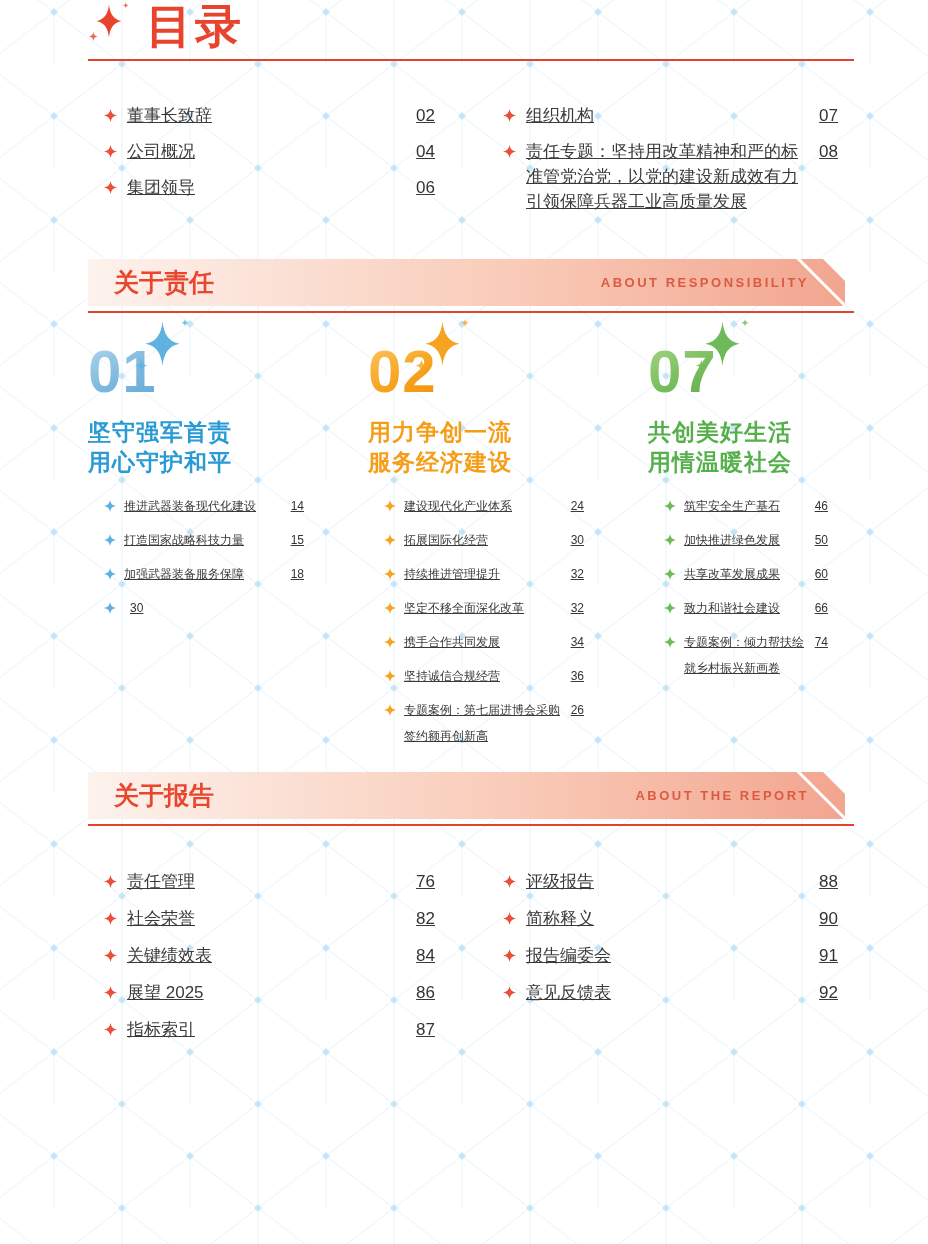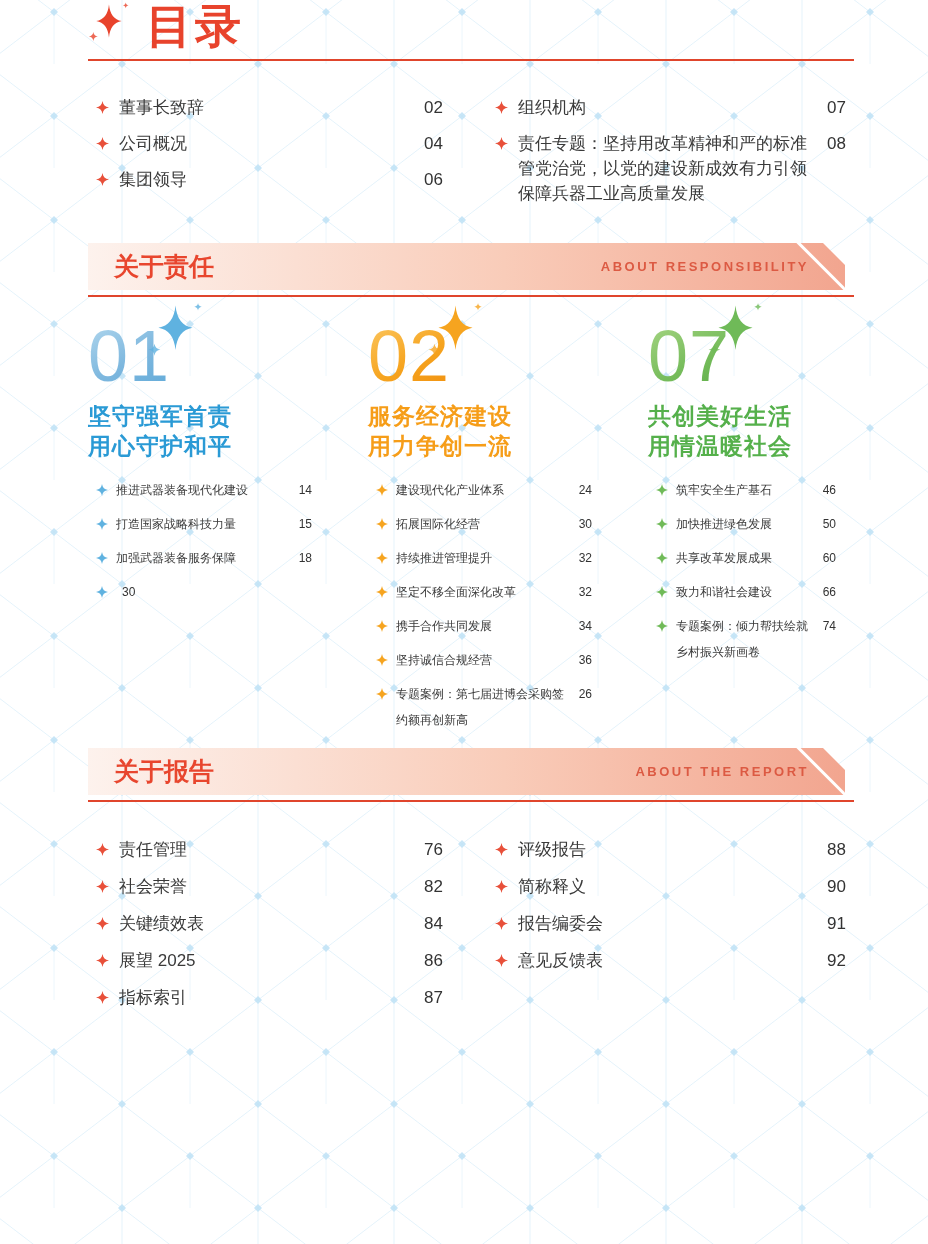--- a/index.html
+++ b/index.html
@@ -25,31 +25,31 @@
     clip-path:polygon(0 0,calc(100% - 22px) 0,100% 22px,100% 100%,0 100%);
   }
   .banner::after{content:"";position:absolute;right:15px;top:-18px;width:3px;height:96px;background:#ffffff;transform:rotate(-45deg);}
   .banner-title{font-size:25px;font-weight:700;color:#e8462e;padding-left:26px;}
   .banner-sub{font-size:13px;font-weight:700;color:#dc5a43;letter-spacing:2.5px;padding-right:36px;}
   .rule{height:2px;background:#e0452c;margin-top:5px;width:766px;}
   .banner.m2{margin-top:18px;}
   .banner.m3{margin-top:7px;}
 
   
-  ul{list-style:none;margin:8px;padding:0;}
+  ul{list-style:none;margin:16px;padding:0;text-decoration:underline;}
   .two-col{display:grid;grid-template-columns:363px 367px;column-gap:36px;margin-top:26px;}
   .row{display:flex;align-items:flex-start;margin-bottom:11px;font-size:17px;line-height:25px;color:#3a3a3a;}
   .bullet{flex:none;width:13px;height:13px;margin:6px 10px 0 0;color:#e8503a;}
   .lbl{flex:1;}
   .pg{margin-left:10px;color:#333333;}
 
   
   .chapters{display:grid;grid-template-columns:232px 232px 196px;column-gap:48px;margin-top:24px;}
   .num-wrap{position:relative;display:inline-block;height:70px;margin-bottom:10px;}
-  .num{font-size:72px;font-weight:400;line-height:70px;letter-spacing:1px;}
+  .num{font-size:60px;font-weight:700;line-height:70px;letter-spacing:1px;}
   .bigspark{position:absolute;left:100%;margin-left:-24px;top:-18px;width:62px;height:68px;}
   .ch-title{font-size:23px;font-weight:800;line-height:30px;letter-spacing:1px;}
   .ch-list{margin-top:16px;}
   .ch .row{font-size:12px;line-height:26px;margin-bottom:8px;}
   .ch .bullet{width:12px;height:12px;margin:7px 8px 0 0;}
   .ch .pg{margin-left:6px;}
 
   .ch1 .num{color:#8fc0e2;}
   .ch1 .ch-title{color:#2a9ad5;}
   .ch1 .bullet,.ch1 .bigspark{color:#5fb2e0;}
@@ -216,22 +216,22 @@
         <div class="ch ch2">
           <div class="num-wrap">
             <span class="num">02</span>
             <svg class="spark bigspark" viewBox="0 0 100 110">
               <use href="#spk" transform="translate(20 4) scale(2.3 3.0)"></use>
               <use href="#spk" transform="translate(4 66) scale(0.8)" class="dim"></use>
               <use href="#spk" transform="translate(78 0) scale(0.5)" class="dim"></use>
             </svg>
           </div>
           <div class="ch-title">
+            <div>用力争创一流</div>
             <div>服务经济建设</div>
-            <div>用力争创一流</div>
           </div>
           <ul class="ch-list">
             <li class="row">
               <svg class="spark bullet" viewBox="0 0 24 24">
                   <use href="#spk"></use>
                 </svg>
               <span class="lbl">建设现代化产业体系</span>
               <span class="pg">24</span>
             </li>
             <li class="row">

